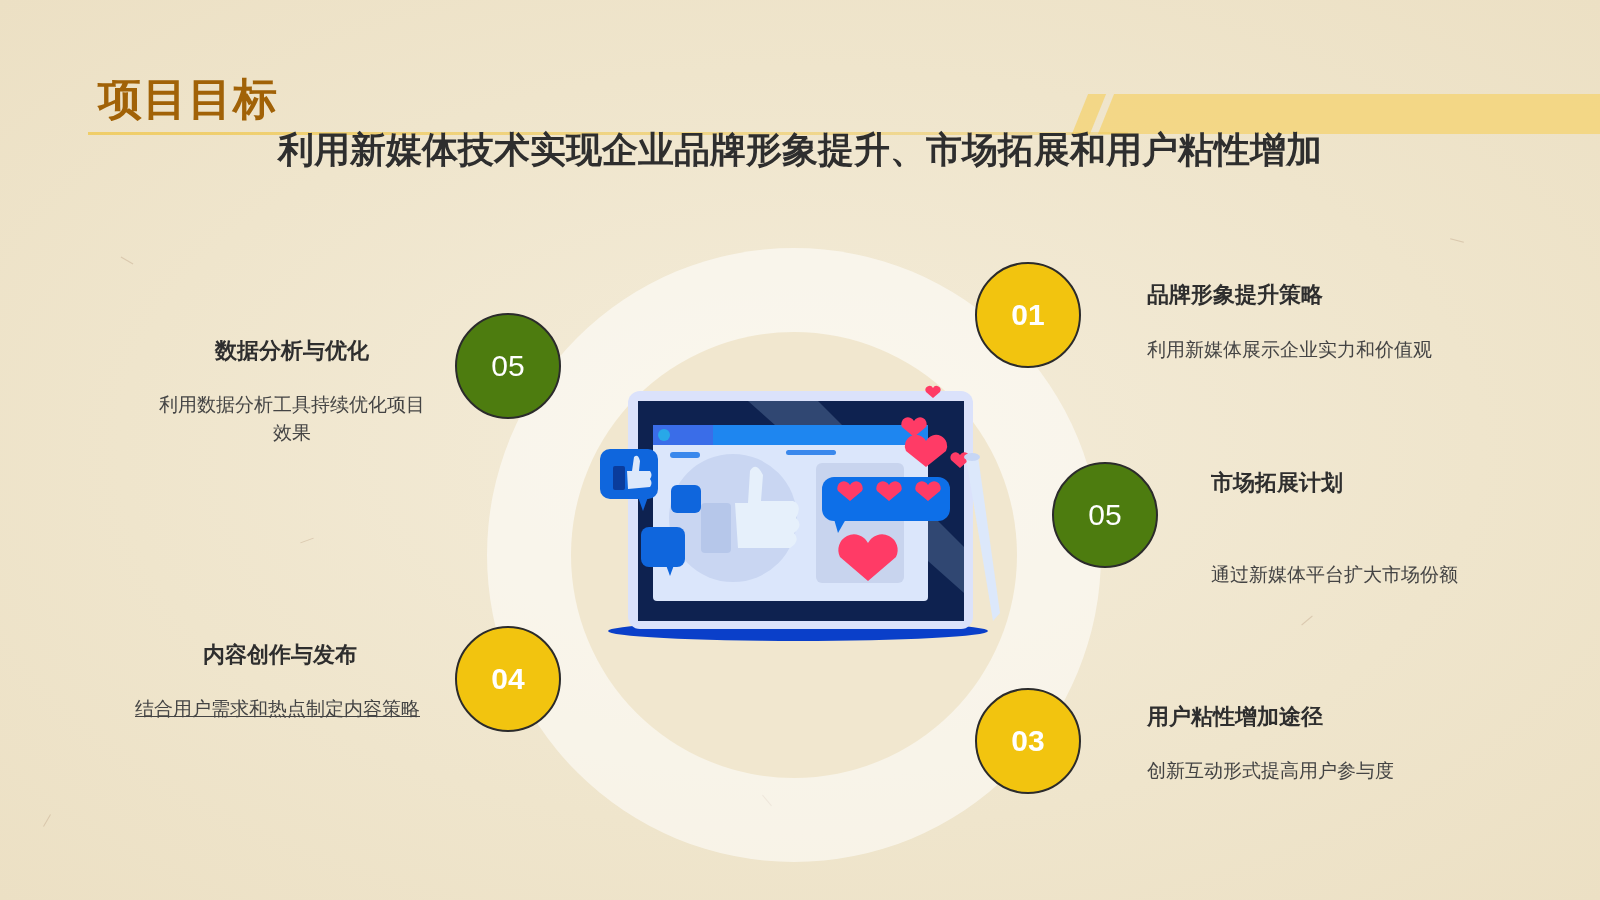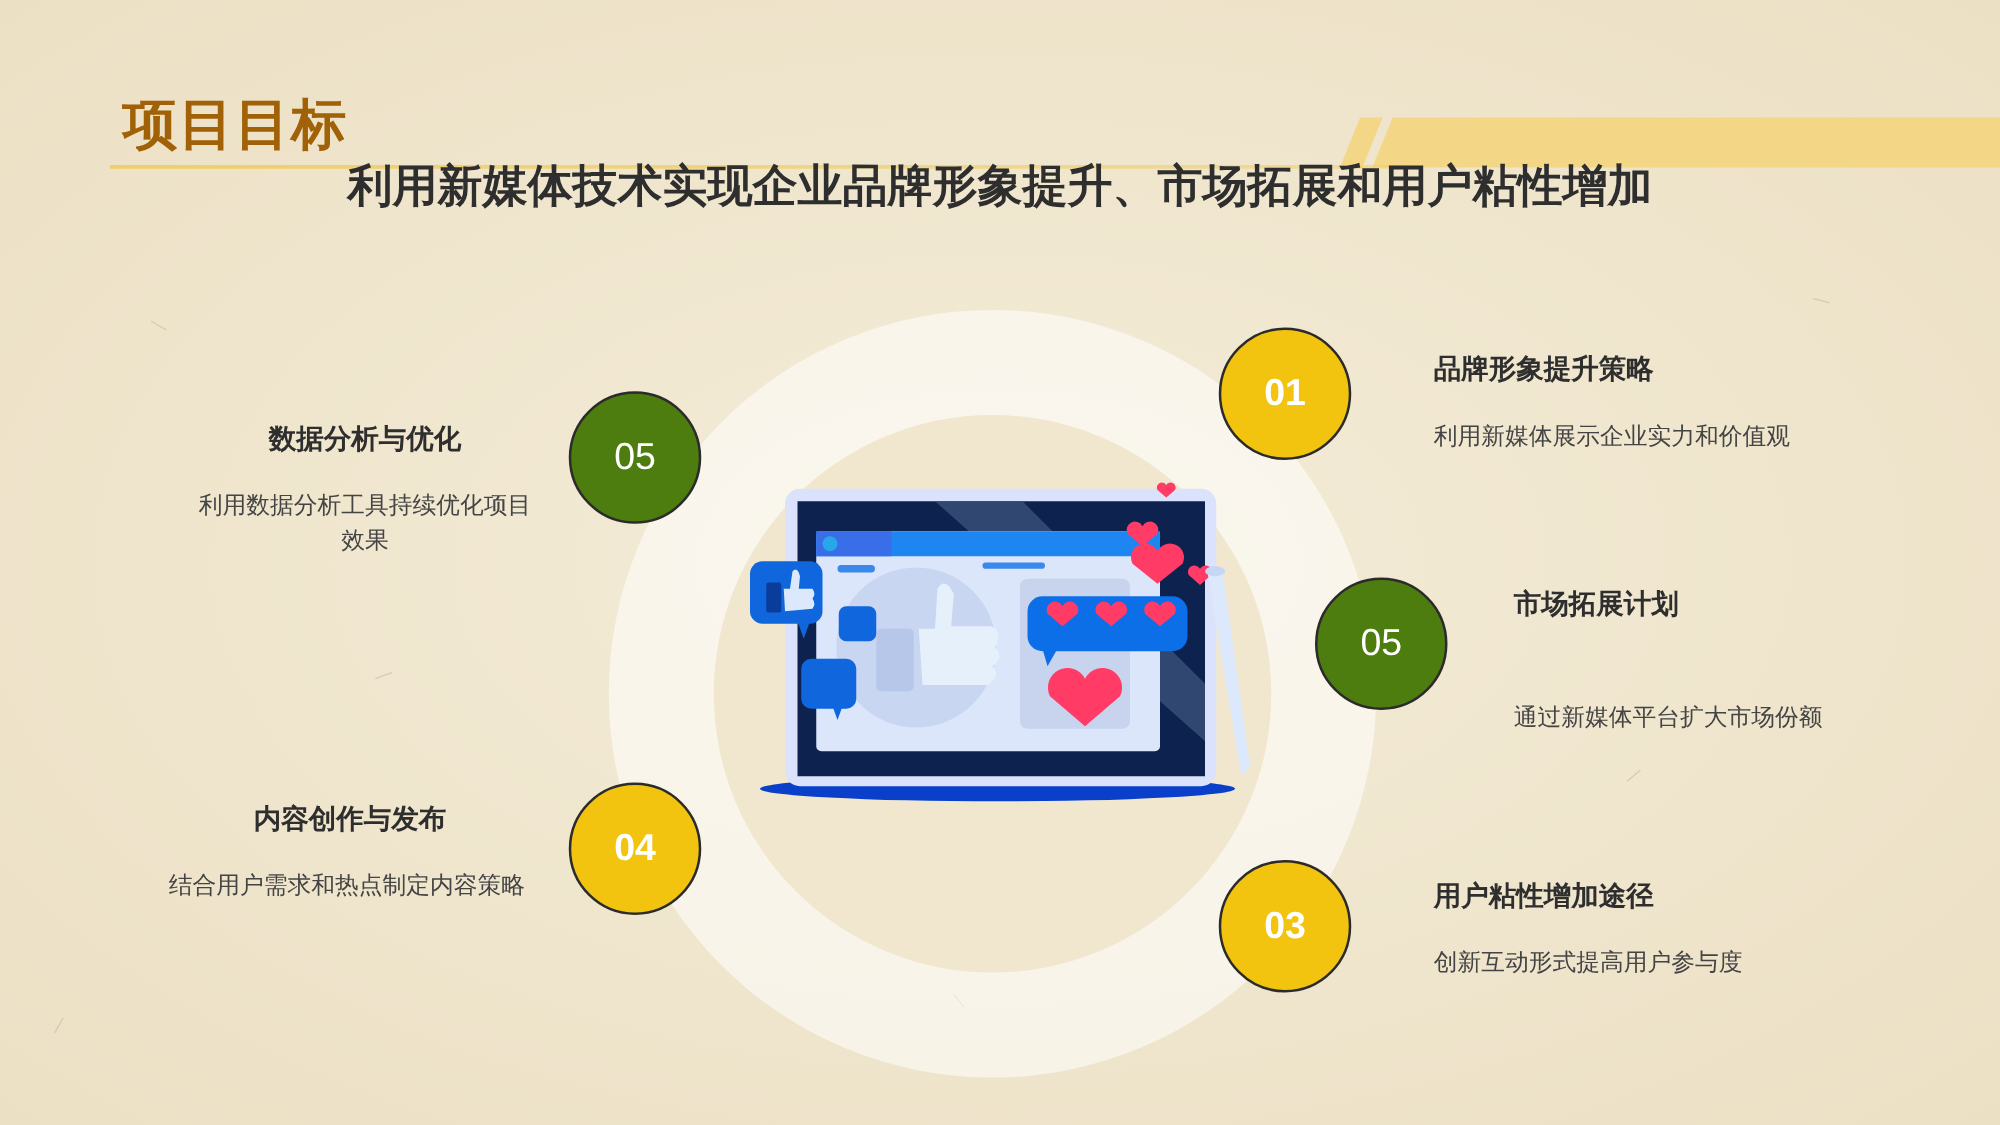--- a/index.html
+++ b/index.html
@@ -131,19 +131,19 @@
 <div class="badge yellow" style="left:975px;top:688px;">
     <span>03</span>
   </div>
 <div class="item-title" style="left:1147px;top:702px;">用户粘性增加途径</div>
 <div class="item-desc" style="left:1147px;top:756px;width:300px;">创新互动形式提高用户参与度</div>
 
 <div class="badge yellow" style="left:455px;top:626px;">
     <span>04</span>
   </div>
 <div class="item-title right" style="left:140px;top:640px;width:280px;">内容创作与发布</div>
-<div class="item-desc right" style="left:135px;top:694px;width:285px;">结合用户需求和热点制定内容策略</div>
+<div class="item-desc right" style="left:135px;top:694px;width:285px;text-decoration:underline;">结合用户需求和热点制定内容策略</div>
 
 <div class="badge blue" style="left:455px;top:313px;">
     <span>05</span>
   </div>
 <div class="item-title right" style="left:150px;top:336px;width:284px;">数据分析与优化</div>
 <div class="item-desc right" style="left:150px;top:390px;width:284px;">利用数据分析工具持续优化项目效果</div>
 
 </body></html>

